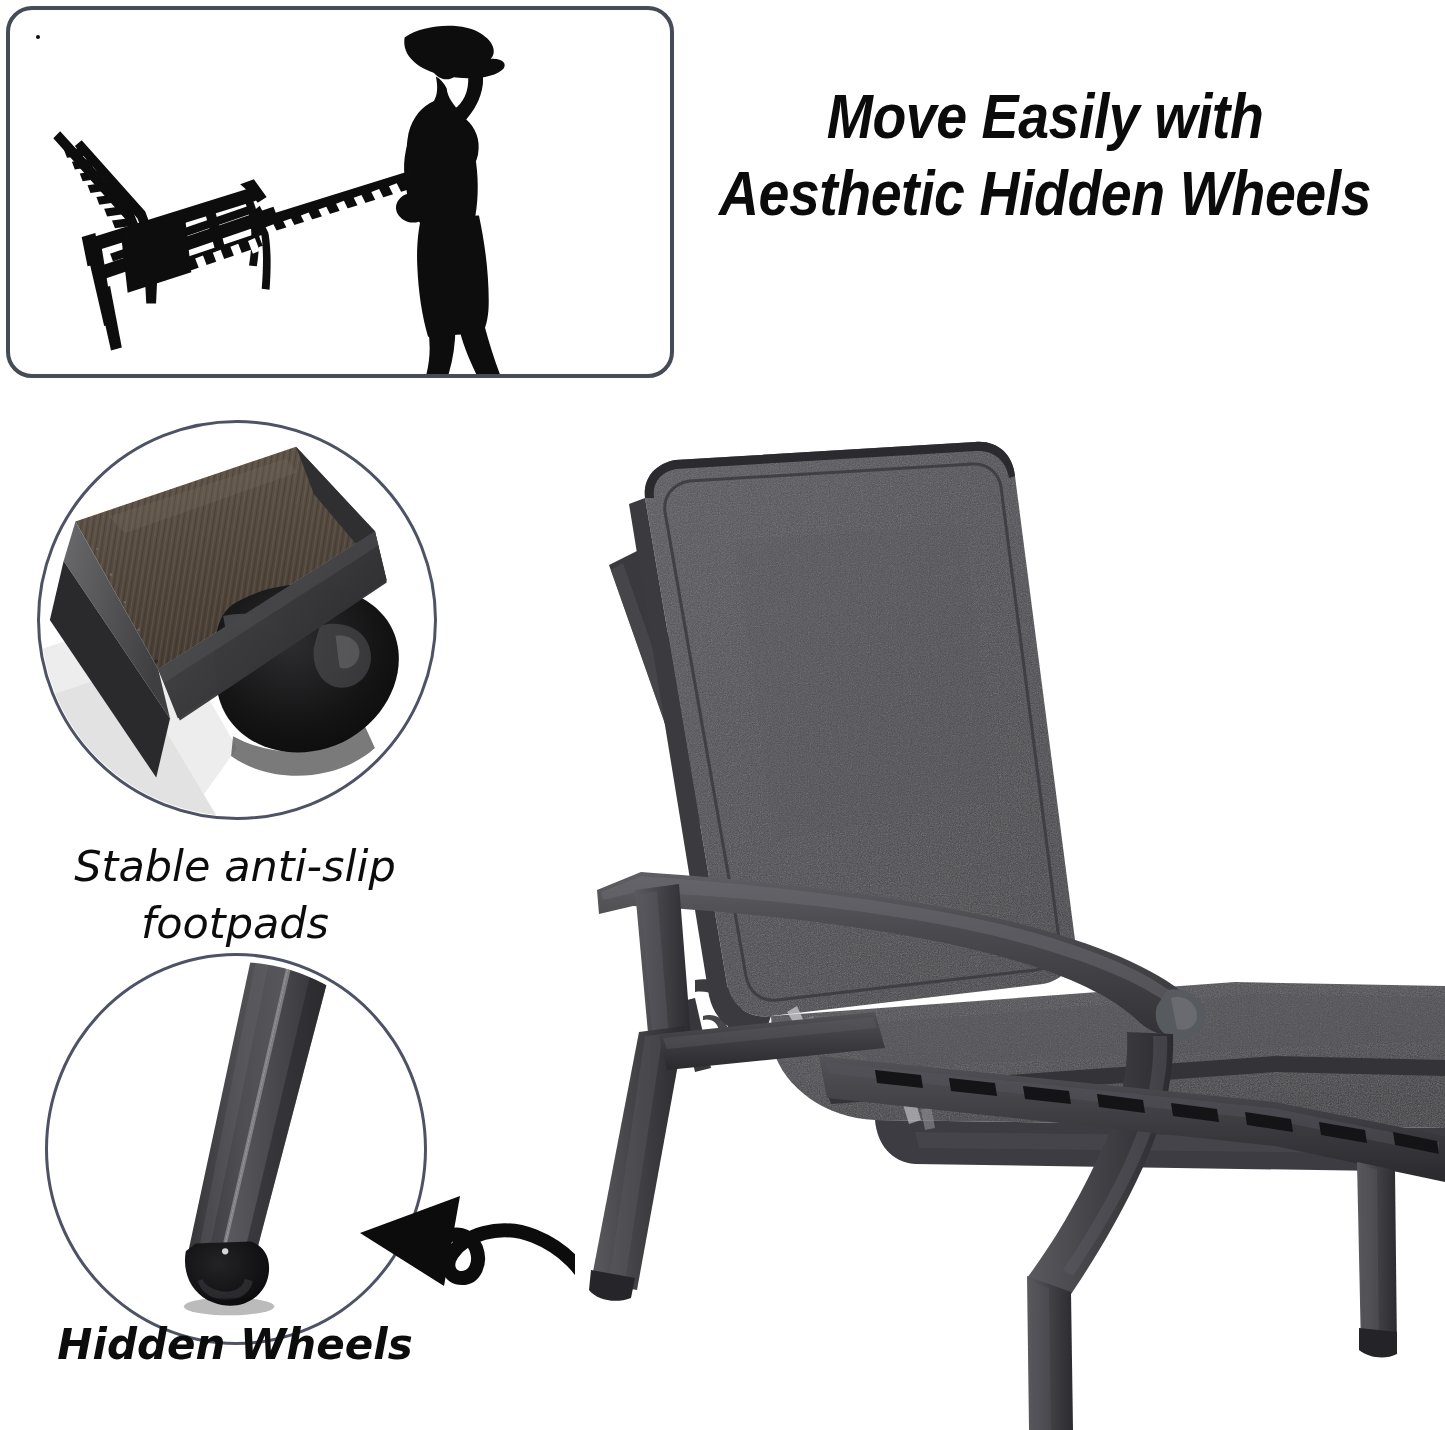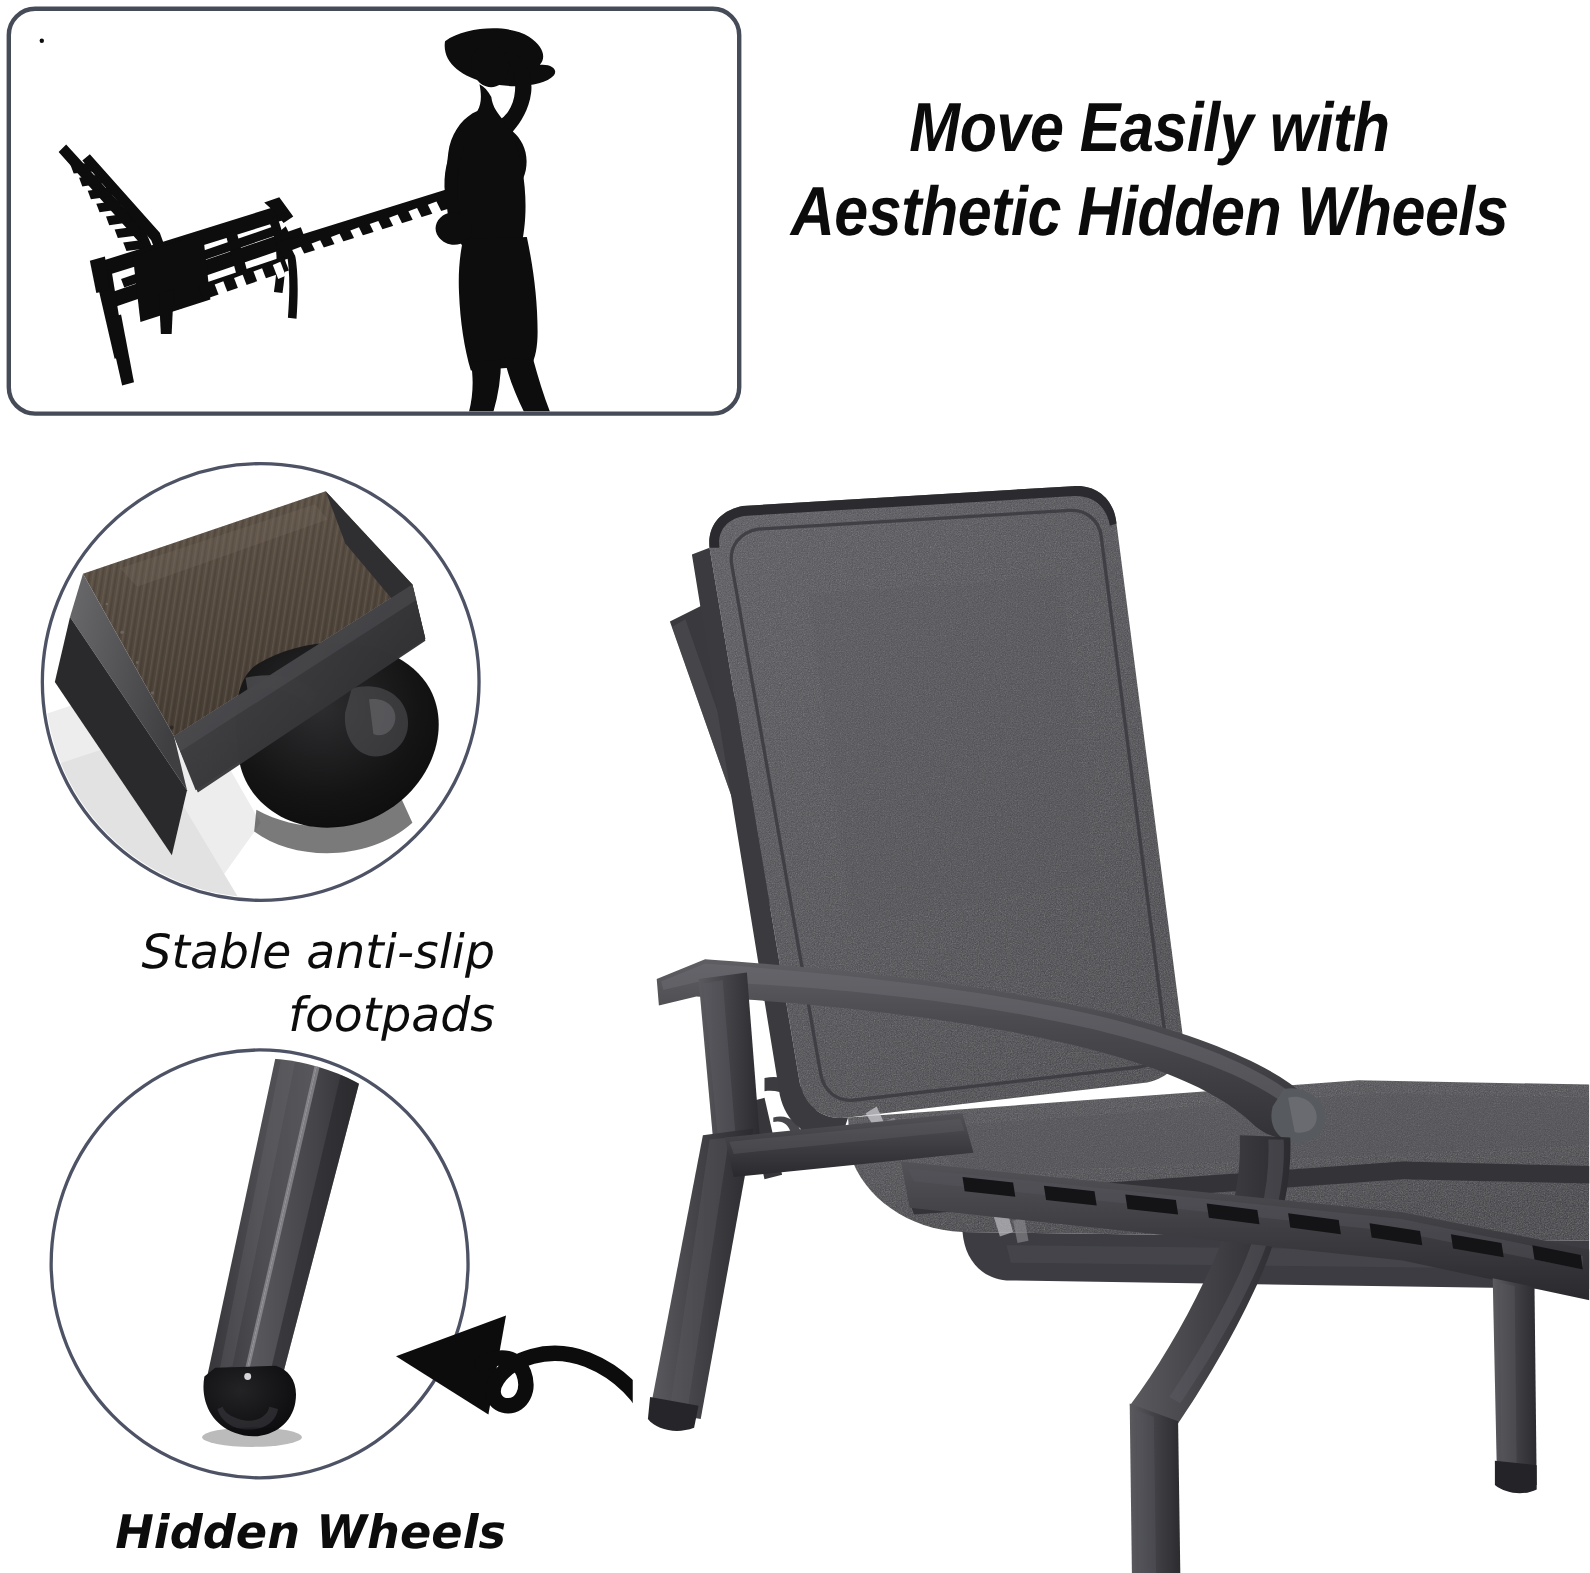--- a/index.html
+++ b/index.html
@@ -87,34 +87,34 @@
     height: 392px;
   }
   .circle-inset svg { display: block; width: 100%; height: 100%; }
 
   
   .caption {
     position: absolute;
     font-family: "DejaVu Sans", sans-serif;
     font-style: italic;
     color: #0c0c0c;
-    text-align: right;
+    text-align: center;
     white-space: pre-line;
   }
   .caption-footpads {
     left: 20px;
     top: 838px;
     width: 430px;
     font-size: 43px;
     font-weight: 400;
     line-height: 1.32;
   }
   .caption-wheels {
     left: 10px;
-    top: 1368px;
+    top: 1320px;
     width: 450px;
     font-size: 42px;
     font-weight: 600;
     line-height: 1.2;
   }
 
   
   .pointer-arrow {
     position: absolute;
     left: 352px;

